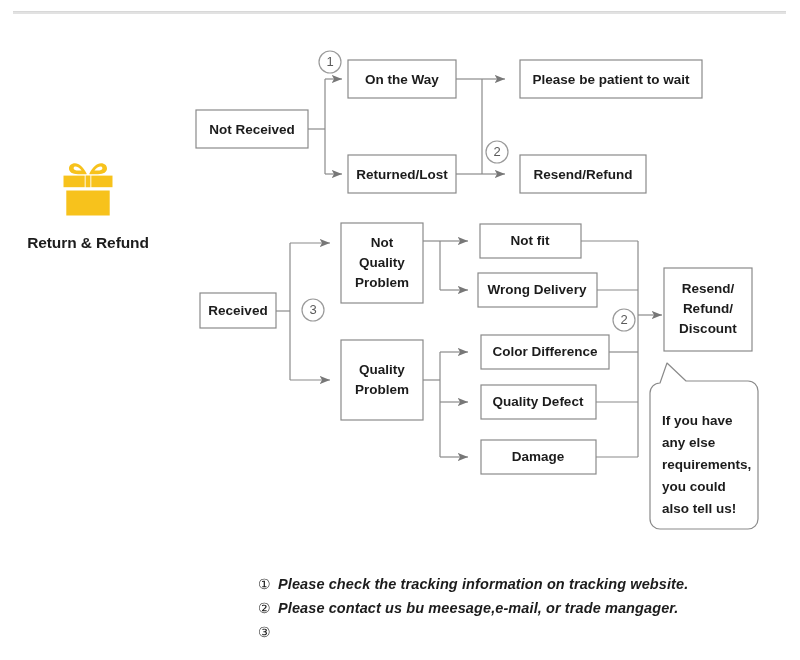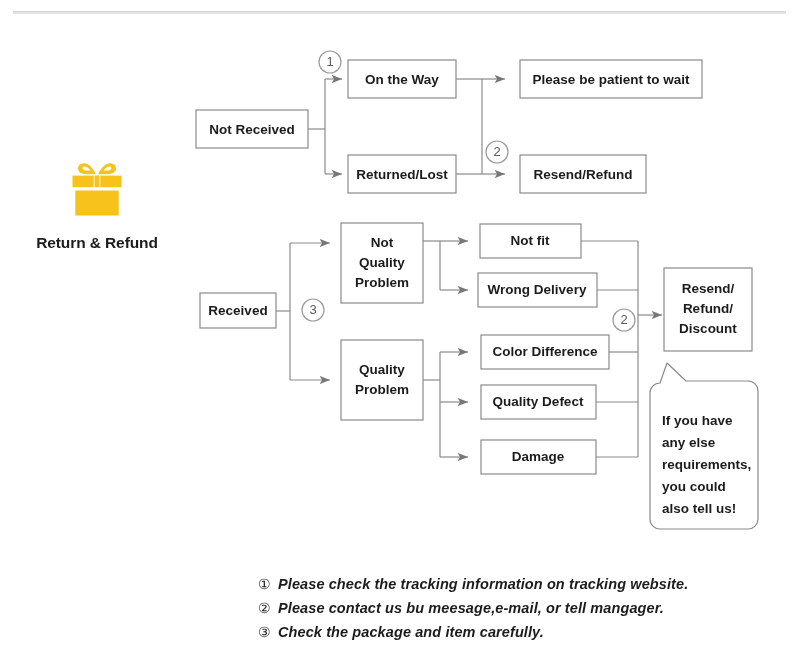--- a/index.html
+++ b/index.html
@@ -26,21 +26,21 @@
     left: 13px;
     top: 11px;
     width: 773px;
     height: 2px;
     background: #e2e2e2;
     border-top: 1px solid #d8d8d8;
   }
   
   #brand {
     position: absolute;
-    left: 22px;
+    left: 13px;
     top: 158px;
     width: 150px;
     text-align: center;
   }
   #brand .gift {
     width: 64px;
     height: 62px;
     margin: 0 auto 14px auto;
     display: block;
   }
@@ -270,21 +270,20 @@
     <text class="bubbletext" x="662" y="509">also tell us!</text>
   </svg>
 
   <div id="notes">
     <div class="note-row">
       <span class="note-mark">①</span>
       <span class="note-text">Please check the tracking information on tracking website.</span>
     </div>
     <div class="note-row">
       <span class="note-mark">②</span>
-      <span class="note-text">Please contact us bu meesage,e-mail, or tell mangager.</span>
+      <span class="note-text">Please contact us bu meesage,e-mail, or trade mangager.</span>
     </div>
     <div class="note-row">
       <span class="note-mark">③</span>
-      <span class="note-text">Check the package and item carefully.</span>
     </div>
   </div>
 
 </div>
 
 </body></html>

